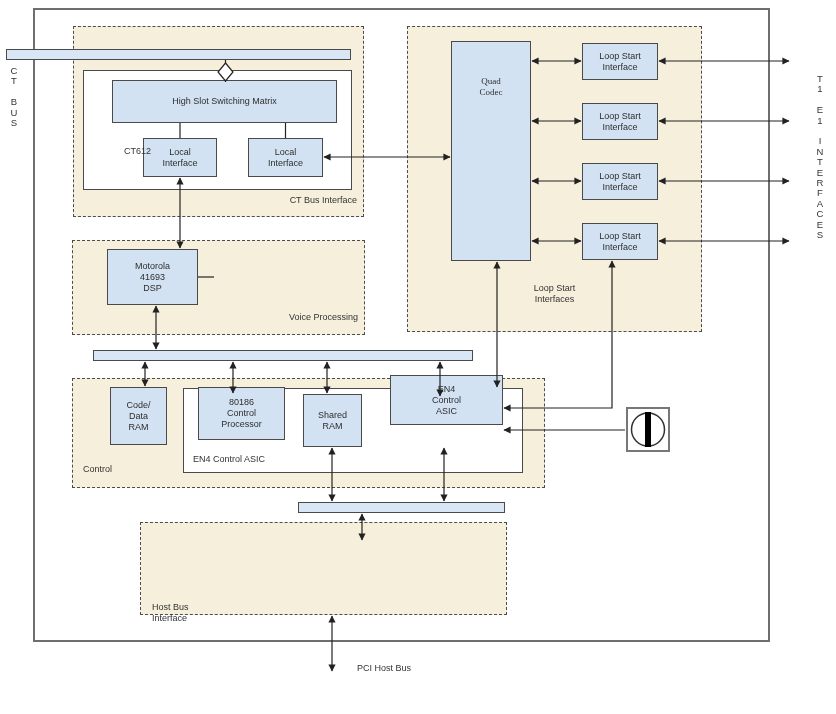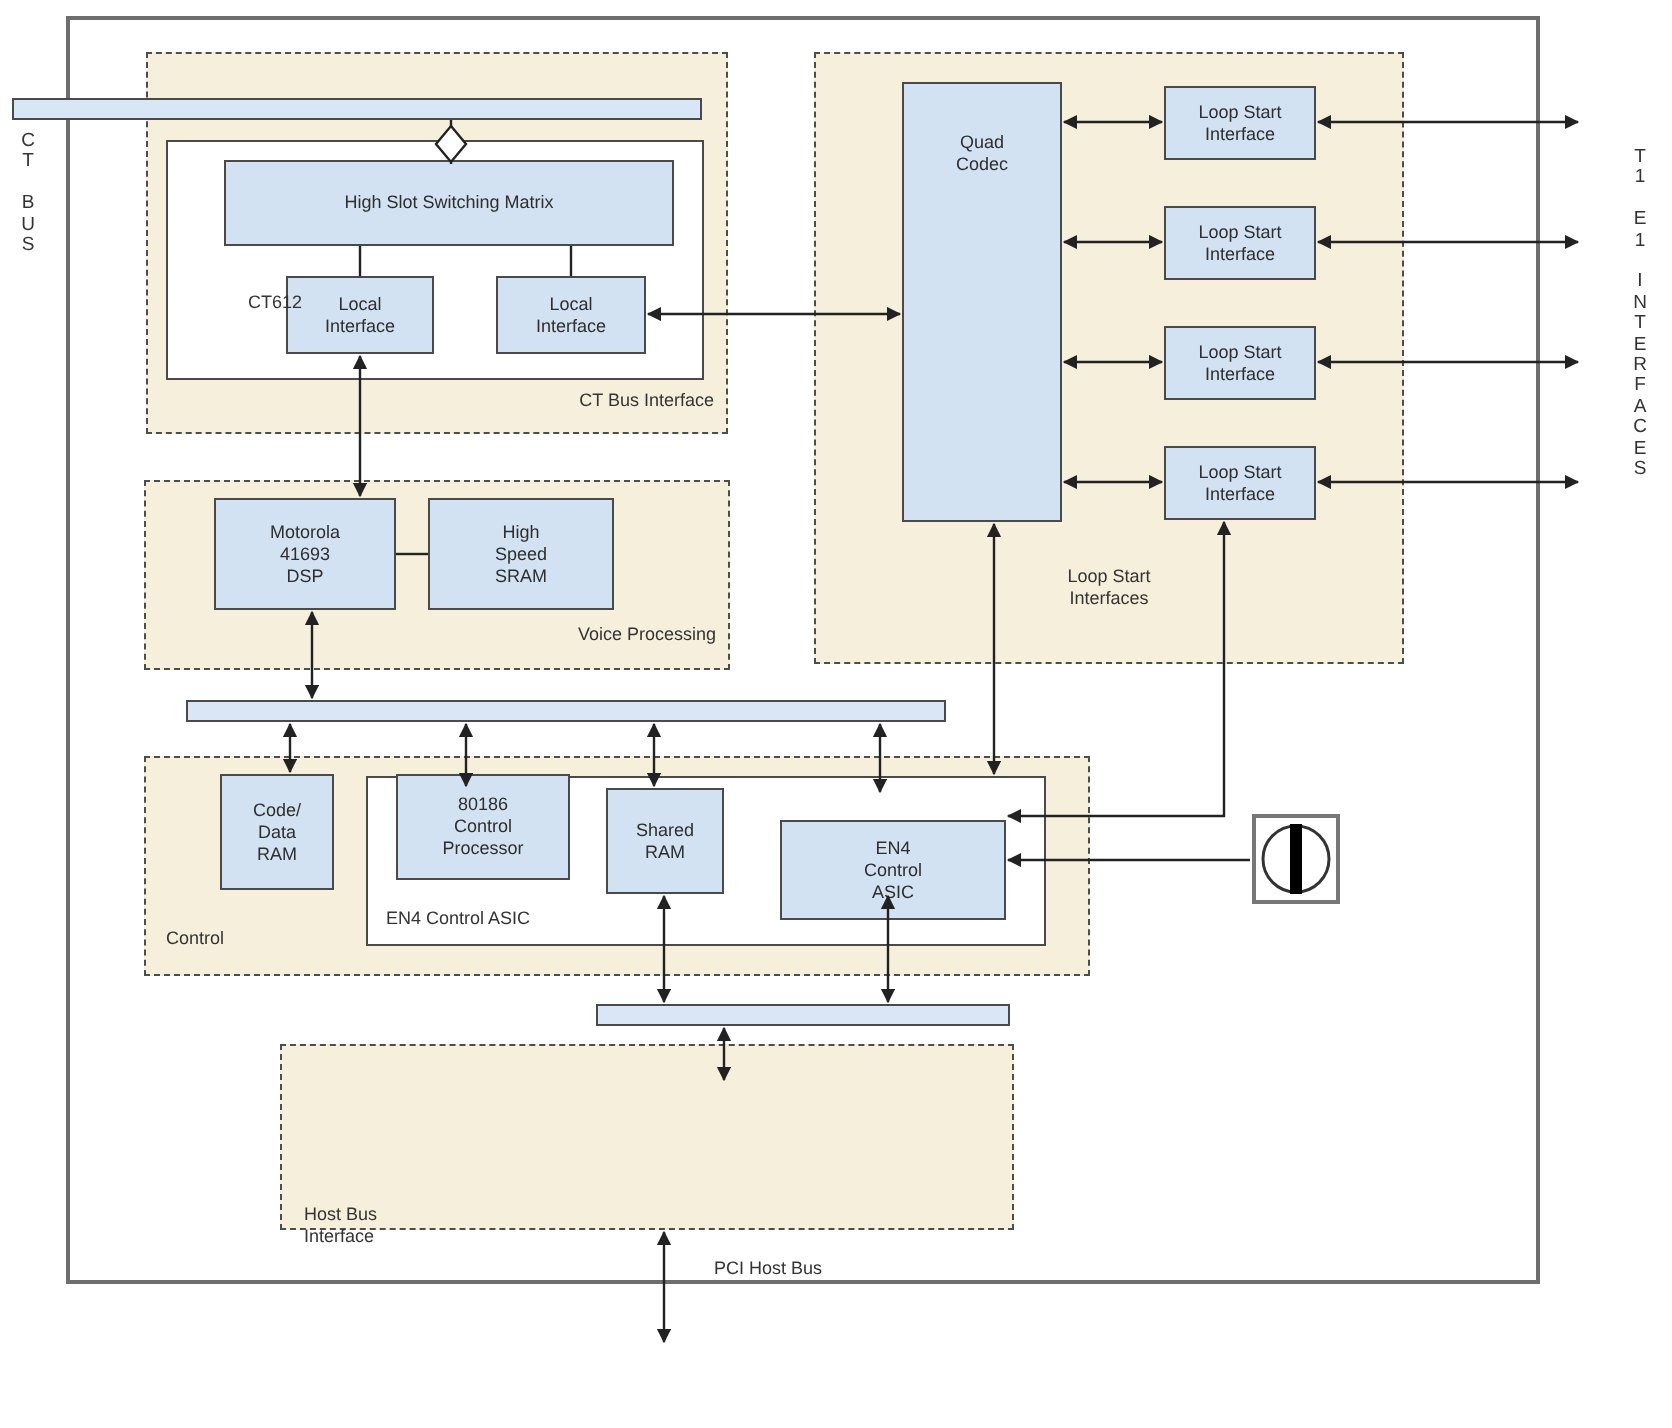--- a/index.html
+++ b/index.html
@@ -10,21 +10,21 @@
            border: 2px solid #6e6e6e; z-index: 1; }
 
   .grp { position: absolute; background: #f6efdb; border: 1.6px dashed #4d4d4d; z-index: 2; }
   .wbox { position: absolute; background: #ffffff; border: 1.5px solid #4a4a4a; z-index: 3; }
 
   .bus { position: absolute; height: 11px; background: #d8e6f5; border: 1.4px solid #4a4a4a; z-index: 5; }
 
   .blk { position: absolute; background: #d3e2f2; border: 1.5px solid #4a4a4a; z-index: 5;
          display: flex; align-items: center; justify-content: center;
          font-size: 9px; line-height: 11px; text-align: center; white-space: pre-line; color: #2e2e2e; }
-  .blk.top-label { align-items: flex-start; padding-top: 24px; }
+  .blk.top-label { align-items: flex-start; padding-top: 34px; font-family: Liberation Serif, serif; }
 
   .glabel { position: absolute; font-size: 9px; line-height: 10.5px; color: #333; z-index: 6; white-space: pre-line; }
 
   .vlabel { position: absolute; font-size: 9.5px; line-height: 10.4px; text-align: center;
             white-space: pre-line; color: #333; z-index: 6; }
 
   .annot { position: absolute; font-size: 9px; color: #333; z-index: 6; }
   .caption { position: absolute; left: 290px; top: 693px; width: 240px; text-align: center;
              font-size: 11px; font-weight: bold; color: #222; z-index: 6; }
 
@@ -93,33 +93,30 @@
 
   <div class="blk" style="left:112px; top:80px; width:225px; height:43px;">High Slot Switching Matrix</div>
   <div class="blk" style="left:143px; top:138px; width:74px; height:39px;">Local
 Interface</div>
   <div class="blk" style="left:248px; top:138px; width:75px; height:39px;">Local
 Interface</div>
 
   <div class="blk" style="left:107px; top:249px; width:91px; height:56px;">Motorola
 41693
 DSP</div>
-  <div class="blk" style="left:214px; top:249px; width:93px; height:56px;">High
-Speed
-SRAM</div>
 
   <div class="blk" style="left:110px; top:387px; width:57px; height:58px;">Code/
 Data
 RAM</div>
   <div class="blk" style="left:198px; top:387px; width:87px; height:53px;">80186
 Control
 Processor</div>
   <div class="blk" style="left:303px; top:394px; width:59px; height:53px;">Shared
 RAM</div>
-  <div class="blk" style="left:390px; top:410px; width:113px; height:50px;">EN4
+  <div class="blk" style="left:390px; top:375px; width:113px; height:50px;">EN4
 Control
 ASIC</div>
 
   <div class="blk top-label" style="left:451px; top:41px; width:80px; height:220px;">Quad
 Codec</div>
 
   <div class="blk" style="left:582px; top:43px; width:76px; height:37px;">Loop Start
 Interface</div>
   <div class="blk" style="left:582px; top:103px; width:76px; height:37px;">Loop Start
 Interface</div>
@@ -184,15 +181,15 @@
 
       <path d="M332,448 L332,501" marker-start="url(#as)" marker-end="url(#ae)"></path>
       <path d="M444,448 L444,501" marker-start="url(#as)" marker-end="url(#ae)"></path>
 
       <path d="M362,514 L362,540" marker-start="url(#as)" marker-end="url(#ae)"></path>
 
       <path d="M332,616 L332,671" marker-start="url(#as)" marker-end="url(#ae)"></path>
     </g>
   </svg>
 
-  <div class="annot" style="left:357px; top:629px;">PCI Host Bus</div>
+  <div class="annot" style="left:357px; top:663px;">PCI Host Bus</div>
 
 </div>
 
 </body></html>

